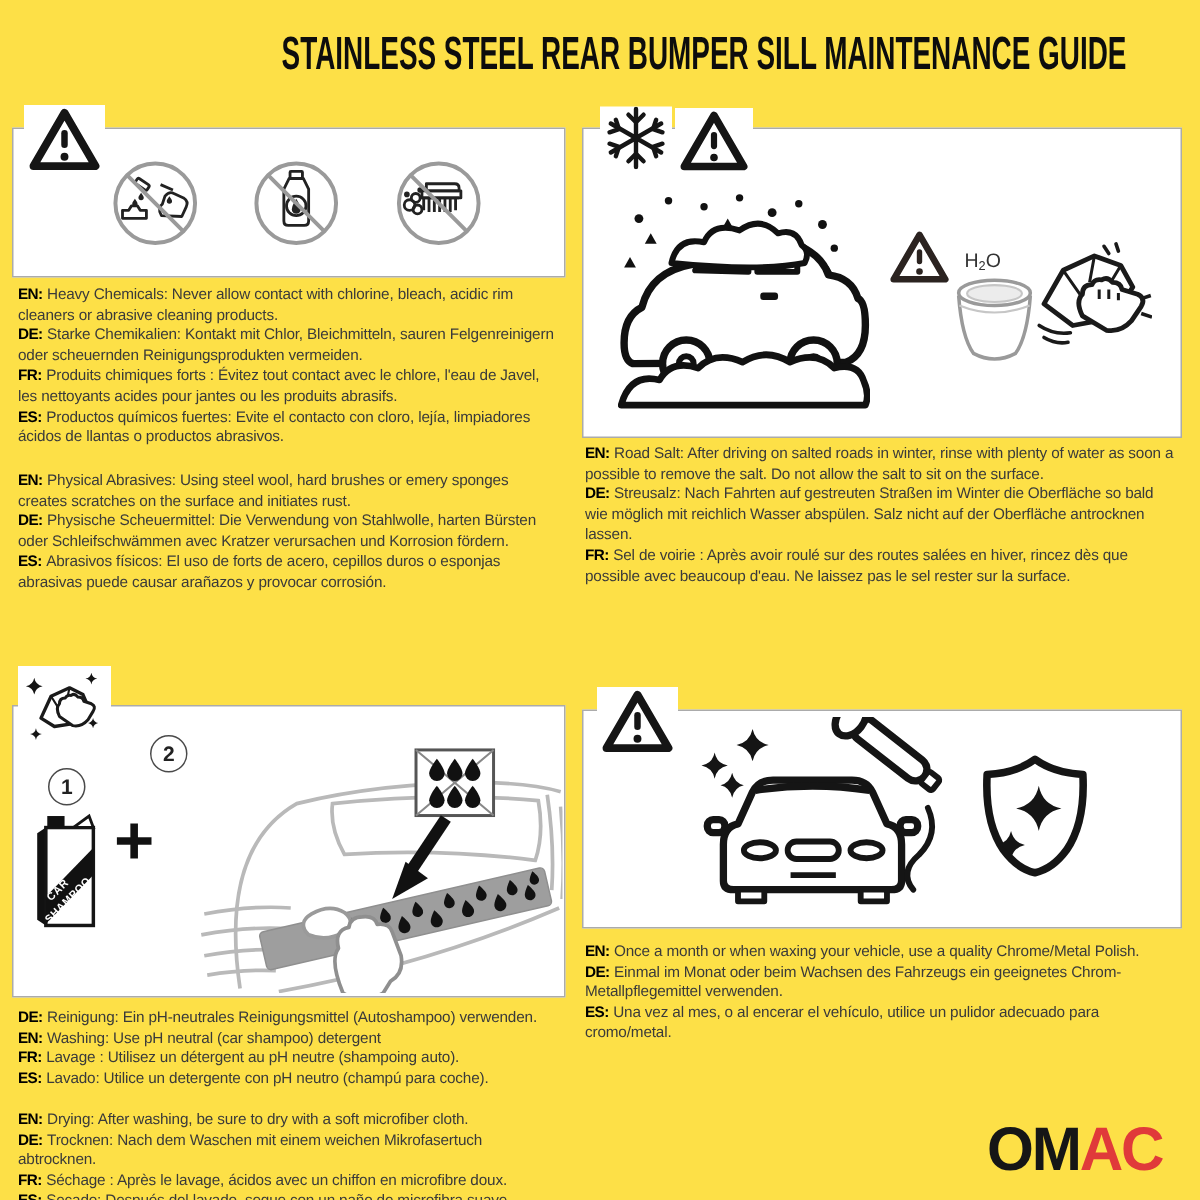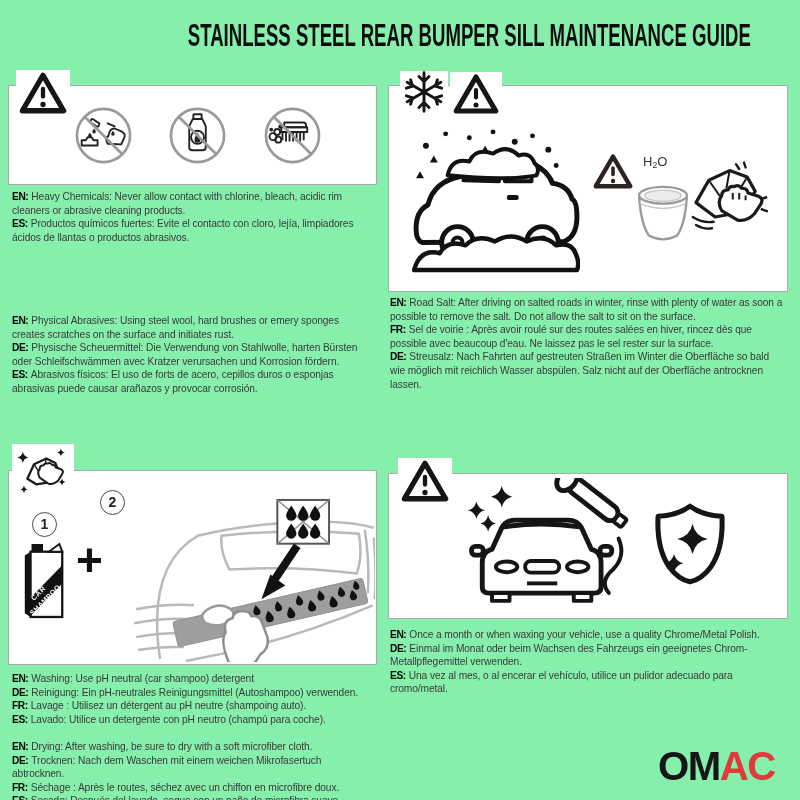--- a/index.html
+++ b/index.html
@@ -1,16 +1,16 @@
 <!DOCTYPE html>
 <html><head>
 <meta charset="utf-8">
 <style>
   html,body{margin:0;padding:0;background:#fff}
-  #page{position:relative;width:800px;height:800px;background:#86efac;
+  #page{position:relative;width:800px;height:800px;background:#fde047;
         font-family:"Liberation Sans",sans-serif;overflow:hidden;color:#3a3a3a}
   .title{position:absolute;top:18px;left:0;width:800px;text-align:center;white-space:nowrap}
   .title span{display:inline-block;font-size:31px;font-weight:800;color:#0d0d0d;
               transform:scaleX(0.60);transform-origin:center;letter-spacing:0}
   .box{position:absolute;border:1px solid #ababab;background:#fff}
   .abs{position:absolute}
   .badge{position:absolute;background:#fff;padding:0 3px}
   .tblock{position:absolute;font-size:10.2px;line-height:13.6px;color:#3a3a3a;letter-spacing:-0.1px}
   .tblock p{margin:0}
   .tblock b{color:#000;font-weight:700;margin-right:3px;letter-spacing:-0.4px}
@@ -85,20 +85,22 @@
         <circle cx="14" cy="40" r="1.6"></circle>
           <circle cx="29" cy="35" r="1.6"></circle>
       </g>
       <circle cx="50" cy="50" r="45" stroke="#9a9a9a" stroke-width="4.5"></circle>
       <path d="M19 19 L81 81" stroke="#9a9a9a" stroke-width="4.5"></path>
     </svg>
   </div>
 
   <div class="tblock" style="left:12px;top:190px;width:362px">
     <p><b>EN:</b><span>Heavy Chemicals: Never allow contact with chlorine, bleach, acidic rim cleaners or abrasive cleaning products.</span></p>
+    <p><b>DE:</b><span>Starke Chemikalien: Kontakt mit Chlor, Bleichmitteln, sauren Felgenreinigern oder scheuernden Reinigungsprodukten vermeiden.</span></p>
+    <p><b>FR:</b><span>Produits chimiques forts : Évitez tout contact avec le chlore, l'eau de Javel, les nettoyants acides pour jantes ou les produits abrasifs.</span></p>
     <p><b>ES:</b><span>Productos químicos fuertes: Evite el contacto con cloro, lejía, limpiadores ácidos de llantas o productos abrasivos.</span></p>
   </div>
 
   <div class="tblock" style="left:12px;top:314px;width:362px">
     <p><b>EN:</b><span>Physical Abrasives: Using steel wool, hard brushes or emery sponges creates scratches on the surface and initiates rust.</span></p>
     <p><b>DE:</b><span>Physische Scheuermittel: Die Verwendung von Stahlwolle, harten Bürsten oder Schleifschwämmen avec Kratzer verursachen und Korrosion fördern.</span></p>
     <p><b>ES:</b><span>Abrasivos físicos: El uso de forts de acero, cepillos duros o esponjas abrasivas puede causar arañazos y provocar corrosión.</span></p>
   </div>
 
   <div class="box" style="left:388px;top:85px;width:398px;height:205px"></div>
@@ -150,21 +152,21 @@
   </div>
 
   <div class="abs" style="left:593px;top:152px">
     <svg width="40" height="38" viewBox="0 0 100 92">
       <path d="M50 10 L93 84 H7 Z" fill="#fff" stroke="#2b2320" stroke-width="11" stroke-linejoin="round"></path>
       <rect x="45.5" y="34" width="9" height="25" rx="4.5" fill="#2b2320"></rect>
       <circle cx="50" cy="71" r="5.5" fill="#2b2320"></circle>
     </svg>
   </div>
 
-  <div class="h2o" style="left:643px;top:154px"><span>H</span><span class="s">2</span><span>O</span></div>
+  <div class="h2o" style="left:643px;top:166px"><span>H</span><span class="s">2</span><span>O</span></div>
 
   <div class="abs" style="left:634px;top:184px">
     <svg width="58" height="60" viewBox="0 0 60 64" fill="none">
       <ellipse cx="30" cy="12" rx="25.5" ry="9" fill="#fff" stroke="#9a9a9a" stroke-width="2.5"></ellipse>
       <ellipse cx="30" cy="12.5" rx="19.5" ry="6" fill="#ececec" stroke="#c6c6c6" stroke-width="1.5"></ellipse>
       <path d="M4.5 14 C6 34 10 48 15 55 Q30 63 45 55 C50 48 54 34 55.5 14" stroke="#9a9a9a" stroke-width="2.5"></path>
       <path d="M5 21 Q30 31 55 21" stroke="#c6c6c6" stroke-width="1.5"></path>
     </svg>
   </div>
 
@@ -175,22 +177,22 @@
       <path d="M42 62 q-6 -12 0 -18 q0 -8 8 -8 q2 -5 8 -4 q5 -3 9 2 q7 0 8 6 l13 4 q7 3 3 10 l-8 12 q-9 10 -21 8 z" fill="#fff" stroke="#1a1a1a" stroke-width="4" stroke-linejoin="round"></path>
       <path d="M56 40 v8 M64 40 v8 M72 43 v6" stroke="#1a1a1a" stroke-width="2.5"></path>
       <path d="M90 48 l9 -3 M91 60 l9 3" stroke="#1a1a1a" stroke-width="3"></path>
       <path d="M6 70 q12 8 26 6 M10 80 q10 6 20 4" stroke="#1a1a1a" stroke-width="3" stroke-linecap="round"></path>
       <path d="M60 4 l4 6 M70 2 l2 6" stroke="#1a1a1a" stroke-width="3" stroke-linecap="round"></path>
     </svg>
   </div>
 
   <div class="tblock" style="left:390px;top:296px;width:396px">
     <p><b>EN:</b><span>Road Salt: After driving on salted roads in winter, rinse with plenty of water as soon a possible to remove the salt. Do not allow the salt to sit on the surface.</span></p>
+    <p><b>DE:</b><span>Streusalz: Nach Fahrten auf gestreuten Straßen im Winter die Oberfläche so bald wie möglich mit reichlich Wasser abspülen. Salz nicht auf der Oberfläche antrocknen lassen.</span></p>
     <p><b>FR:</b><span>Sel de voirie : Après avoir roulé sur des routes salées en hiver, rincez dès que possible avec beaucoup d'eau. Ne laissez pas le sel rester sur la surface.</span></p>
-    <p><b>DE:</b><span>Streusalz: Nach Fahrten auf gestreuten Straßen im Winter die Oberfläche so bald wie möglich mit reichlich Wasser abspülen. Salz nicht auf der Oberfläche antrocknen lassen.</span></p>
   </div>
 
   <div class="box" style="left:8px;top:470px;width:367px;height:193px"></div>
 
   <div class="badge" style="left:12px;top:444px">
     <svg width="56" height="56" viewBox="0 0 100 100" fill="none">
       <path d="M22 62 L34 36 L56 26 L72 34 L78 48 L64 68 L38 72 Z" fill="#fff" stroke="#1a1a1a" stroke-width="4" stroke-linejoin="round"></path>
       <path d="M34 36 L44 52 M56 26 L52 44" stroke="#1a1a1a" stroke-width="2.5"></path>
       <path d="M44 60 q-5 -10 0 -15 q0 -7 7 -7 q2 -4 7 -3 q4 -3 8 2 q6 0 7 5 l9 3 q6 3 2 9 l-6 10 q-8 9 -18 7 z" fill="#fff" stroke="#1a1a1a" stroke-width="3.6" stroke-linejoin="round"></path>
       <g fill="#151515">
@@ -261,30 +263,30 @@
         <use href="#dropA" transform="translate(166 40) scale(1.15)"></use>
           <use href="#dropA" transform="translate(178 40) scale(1.15)"></use>
           <use href="#dropA" transform="translate(190 40) scale(1.15)"></use>
       </g>
       <path d="M172 54 L148 90" stroke="#111" stroke-width="8"></path>
       <polygon points="136,108 160,94 145,83" fill="#111"></polygon>
     </svg>
   </div>
 
   <div class="tblock" style="left:12px;top:672px;width:362px">
+    <p><b>DE:</b><span>Reinigung: Ein pH-neutrales Reinigungsmittel (Autoshampoo) verwenden.</span></p>
     <p><b>EN:</b><span>Washing: Use pH neutral (car shampoo) detergent</span></p>
-    <p><b>DE:</b><span>Reinigung: Ein pH-neutrales Reinigungsmittel (Autoshampoo) verwenden.</span></p>
     <p><b>FR:</b><span>Lavage : Utilisez un détergent au pH neutre (shampoing auto).</span></p>
     <p><b>ES:</b><span>Lavado: Utilice un detergente con pH neutro (champú para coche).</span></p>
   </div>
 
   <div class="tblock" style="left:12px;top:740px;width:362px">
     <p><b>EN:</b><span>Drying: After washing, be sure to dry with a soft microfiber cloth.</span></p>
     <p><b>DE:</b><span>Trocknen: Nach dem Waschen mit einem weichen Mikrofasertuch abtrocknen.</span></p>
-    <p><b>FR:</b><span>Séchage : Après le routes, séchez avec un chiffon en microfibre doux.</span></p>
+    <p><b>FR:</b><span>Séchage : Après le lavage, ácidos avec un chiffon en microfibre doux.</span></p>
     <p><b>ES:</b><span>Secado: Después del lavado, seque con un paño de microfibra suave.</span></p>
   </div>
 
   <div class="box" style="left:388px;top:473px;width:398px;height:144px"></div>
 
   <div class="badge" style="left:398px;top:458px">
     <svg width="48" height="45" viewBox="0 0 100 92">
       <path d="M50 10 L93 84 H7 Z" fill="#fff" stroke="#151515" stroke-width="11" stroke-linejoin="round"></path>
       <rect x="45.5" y="34" width="9" height="25" rx="4.5" fill="#151515"></rect>
       <circle cx="50" cy="71" r="5.5" fill="#151515"></circle>

